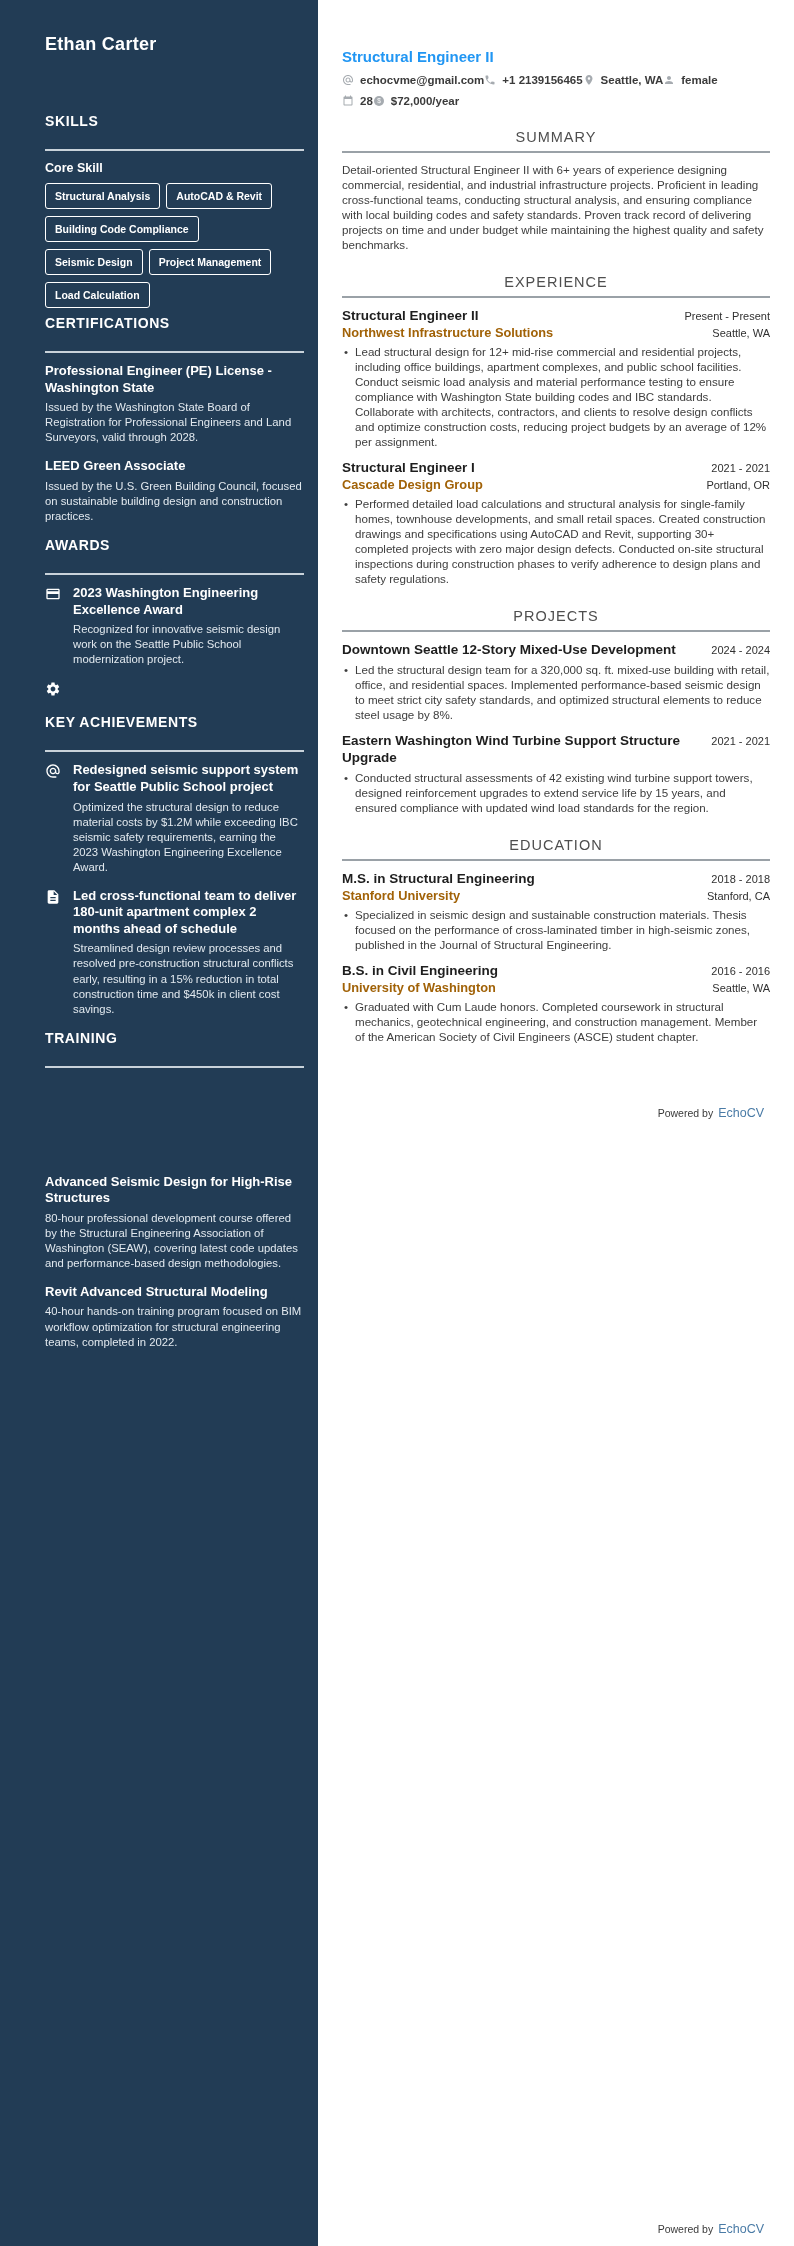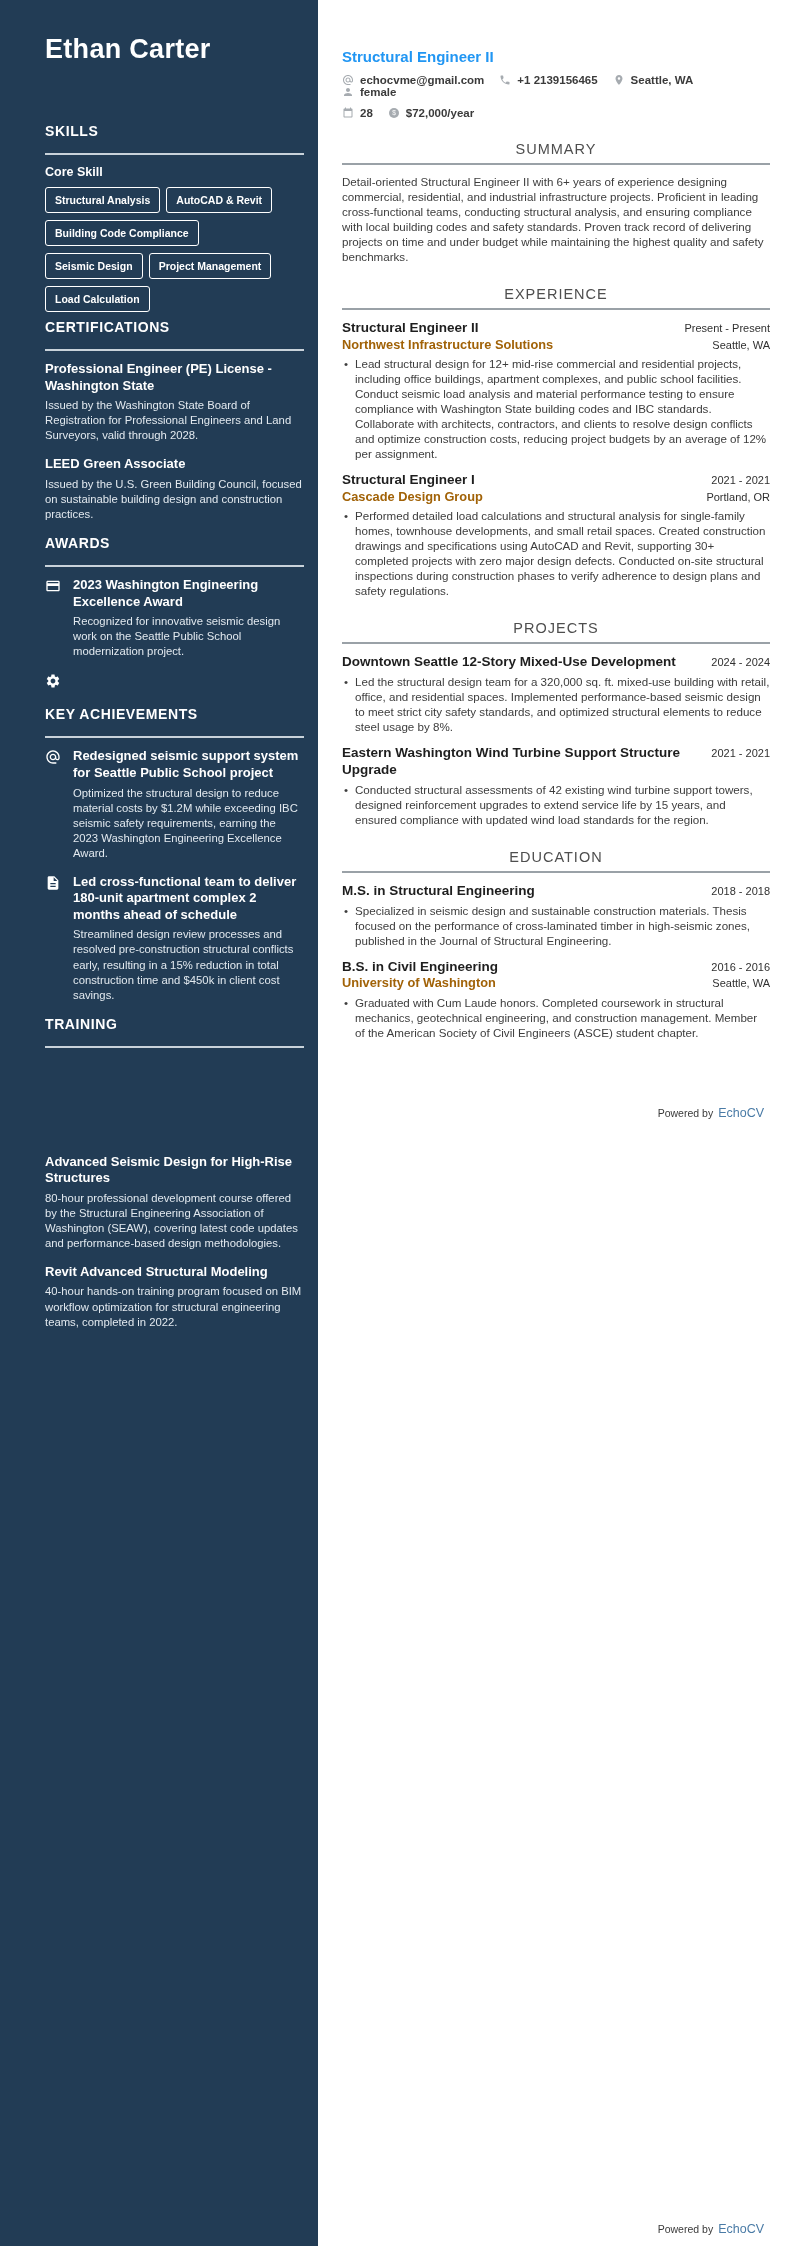--- a/index.html
+++ b/index.html
@@ -5,26 +5,26 @@
   * { margin:0; padding:0; box-sizing:border-box; }
   body { background:#ffffff; font-family:"Liberation Sans", sans-serif; }
   .canvas { position:relative; width:794px; height:2246px; background:#ffffff; overflow:hidden; }
 
   
   .sidebar {
     position:absolute; left:0; top:0; width:318px; height:2246px;
     background:#223C55; color:#ffffff;
     padding:34px 14px 0 45px;
   }
-  .side-name { font-size:27px; font-weight:bold; letter-spacing:.3px; }
+  .side-name { font-size:18px; font-weight:bold; letter-spacing:.3px; }
   .s-section { }
   .s-section.first { margin-top:58px; }
   .s-head {
     font-size:14px; font-weight:bold; letter-spacing:.6px;
-    padding-bottom:14px; border-bottom:2px solid #C9D2DA; margin-bottom:10px;
+    padding-bottom:20px; border-bottom:2px solid #C9D2DA; margin-bottom:10px;
   }
   .group-label { font-size:12.5px; font-weight:bold; margin:2px 0 8px; }
   .badges { display:flex; flex-wrap:wrap; }
   .badge {
     display:inline-block; border:1px solid #ffffff; border-radius:3px;
     padding:6px 9px; font-size:10.5px; font-weight:bold; margin:0 6px 7px 0;
     white-space:nowrap;
   }
   .s-item { margin-bottom:13px; }
   .s-item-title { font-size:13px; font-weight:bold; line-height:1.28; margin-bottom:4px; }
@@ -34,21 +34,21 @@
   .icon-col svg { width:16px; height:16px; fill:#ffffff; }
   .page-gap { height:96px; }
 
   
   .main {
     position:absolute; left:318px; top:0; width:476px;
     padding:48px 24px 0 24px; color:#3D3D3D;
   }
   .job-title-top { color:#2196F3; font-size:15px; font-weight:bold; }
   .contact-row { display:flex; align-items:center; margin-top:9px; flex-wrap:wrap; }
-  .contact-item { display:flex; align-items:center; margin-right:15px; }
+  .contact-item { display:flex; align-items:center; }
   .contact-item svg { width:12px; height:12px; fill:#A6ABB0; margin-right:6px; flex:none; }
   .contact-text { font-size:11.5px; font-weight:bold; color:#3B3B3B; }
   .m-head {
     margin-top:22px; font-size:14.5px; color:#4E4E4E; letter-spacing:1px;
     padding-bottom:6px; border-bottom:2px solid #9AA1A7; margin-bottom:9px;text-align:center;
   }
   .body-text { font-size:11.6px; line-height:15px; color:#3D3D3D; }
   .entry { margin-bottom:10px; }
   .entry-row { display:flex; justify-content:space-between; align-items:baseline; }
   .entry-title { font-size:13.5px; font-weight:bold; color:#1E1E1E; line-height:1.3; }
@@ -246,20 +246,24 @@
       </div>
       <div class="body-text bullet">Conducted structural assessments of 42 existing wind turbine support towers, designed reinforcement upgrades to extend service life by 15 years, and ensured compliance with updated wind load standards for the region.</div>
     </div>
 
     <div class="m-head">EDUCATION</div>
     <div class="entry">
       <div class="entry-row">
         <span class="entry-title">M.S. in Structural Engineering</span>
         <span class="entry-dates">2018 - 2018</span>
       </div>
+      <div class="entry-row">
+        <span class="entry-sub">Stanford University</span>
+        <span class="entry-loc">Stanford, CA</span>
+      </div>
       <div class="body-text bullet">Specialized in seismic design and sustainable construction materials. Thesis focused on the performance of cross-laminated timber in high-seismic zones, published in the Journal of Structural Engineering.</div>
     </div>
     <div class="entry">
       <div class="entry-row">
         <span class="entry-title">B.S. in Civil Engineering</span>
         <span class="entry-dates">2016 - 2016</span>
       </div>
       <div class="entry-row">
         <span class="entry-sub">University of Washington</span>
         <span class="entry-loc">Seattle, WA</span>

